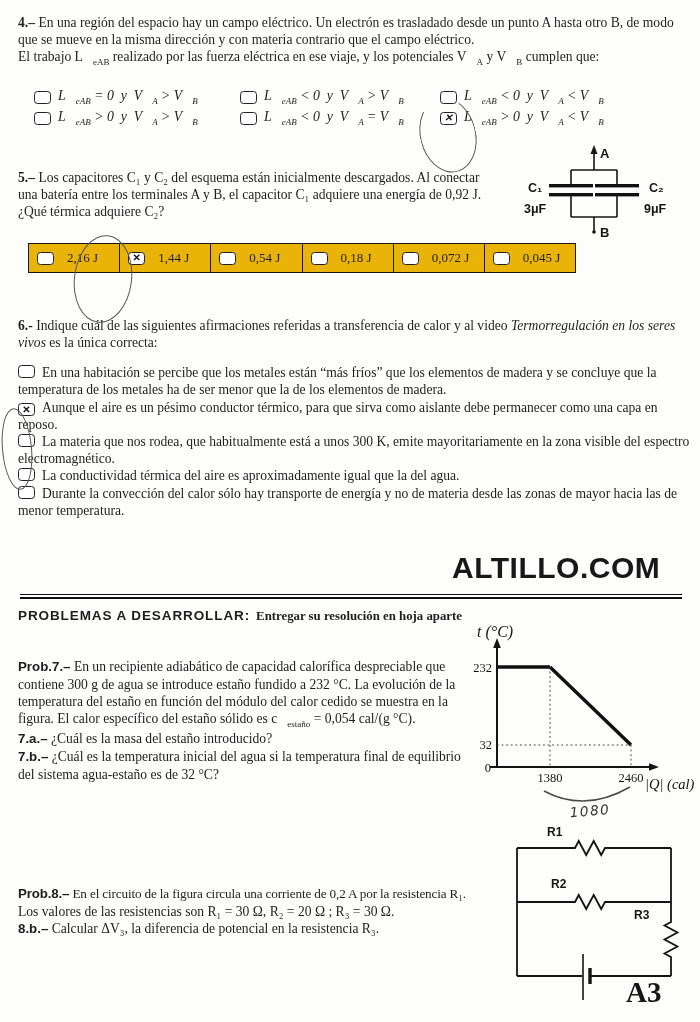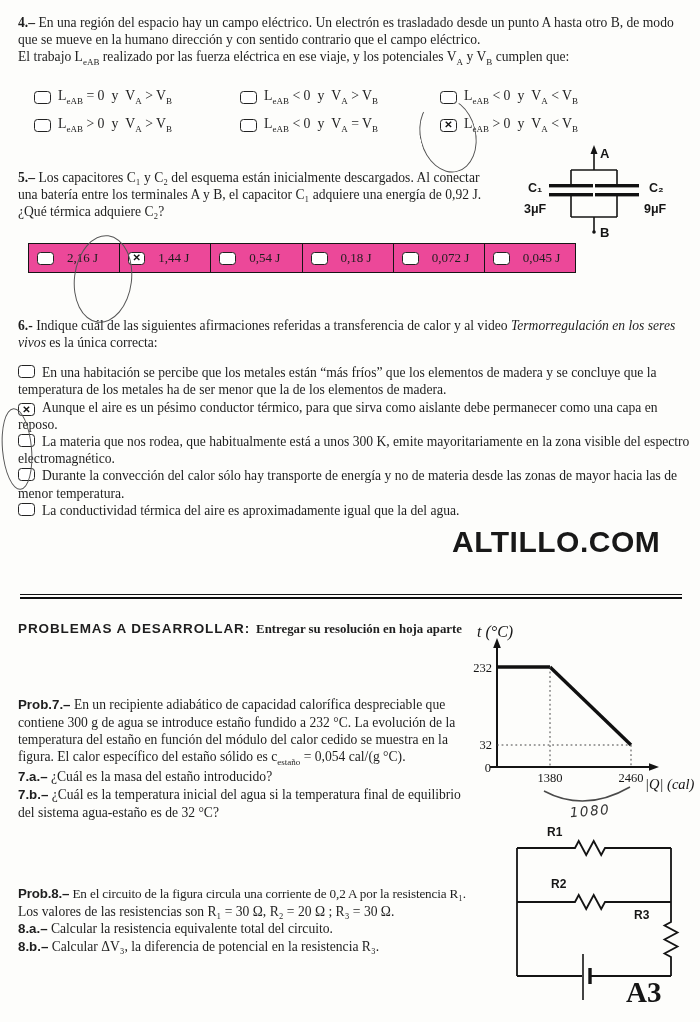--- a/index.html
+++ b/index.html
@@ -2,27 +2,27 @@
 <html><head>
 <meta charset="utf-8">
 <style>
   html,body{margin:0;padding:0;background:#e8e8e8;}
   #page{position:relative;width:700px;height:1022px;margin:0 auto;background:#fdfdfb;
         font-family:"Liberation Serif",serif;color:#1e1e1e;font-size:13.6px;line-height:1.26;
         overflow:hidden;}
   .abs{position:absolute;}
   p{margin:0;}
   .qnum{font-weight:bold;}
-  sub{font-size:9px;}
+  sub{font-size:9px;margin-left:10px;}
   .cb{display:inline-flex;align-items:center;justify-content:center;flex:none;
       width:15px;height:11px;border:1.7px solid #222;border-radius:3.5px;background:#fff;
       margin-right:7px;vertical-align:-1px;font-size:10px;font-weight:bold;color:#111;line-height:1;}
-  .opt-grid{display:grid;grid-template-columns:206px 200px 230px;row-gap:8px;}
+  .opt-grid{display:grid;grid-template-columns:206px 200px 230px;row-gap:1px;font-style:italic;}
   .opt4{display:flex;align-items:center;font-size:13.8px;}
-  .ans-table{display:flex;border:1.3px solid #161616;background:#ec4899;}
+  .ans-table{display:flex;border:1.3px solid #161616;background:#eab308;}
   .ans-cell{flex:1;display:flex;align-items:center;gap:6px;padding:6px 3px 6px 8px;
             border-right:1.3px solid #161616;font-size:13px;}
   .ans-cell:last-child{border-right:none;}
   .pen{position:absolute;border:1.7px solid #565656;border-radius:50%;background:transparent;}
   .pen.open{border-top-color:transparent;}
   .opt6{margin:0;}
   .watermark{font-family:"Liberation Sans",sans-serif;font-weight:bold;font-size:30px;
              letter-spacing:.5px;color:#181818;}
   .rule{height:2px;border-top:1.6px solid #101010;border-bottom:2.8px solid #101010;}
   .sec-title{font-family:"Liberation Sans",sans-serif;font-weight:bold;font-size:13.5px;letter-spacing:.9px;}
@@ -34,21 +34,21 @@
   .svg-ital{font-family:"Liberation Serif",serif;font-style:italic;}
   .svg-bold{font-family:"Liberation Sans",sans-serif;font-weight:bold;}
   .hand{font-family:"DejaVu Sans",sans-serif;font-style:italic;fill:#333;}
 </style>
 </head>
 <body>
 
 <div id="page">
 
   <div class="abs" style="left:18px;top:14px;width:668px;">
-    <p><span class="qnum">4.–</span> <span>En una región del espacio hay un campo eléctrico. Un electrón es trasladado desde un punto A hasta otro B, de modo que se mueve en la humano dirección y con sentido contrario que el campo eléctrico.</span></p>
+    <p><span class="qnum">4.–</span> <span>En una región del espacio hay un campo eléctrico. Un electrón es trasladado desde un punto A hasta otro B, de modo que se mueve en la misma dirección y con materia contrario que el campo eléctrico.</span></p>
     <p>El trabajo L<sub>eAB</sub> realizado por las fuerza eléctrica en ese viaje, y los potenciales V<sub>A</sub> y V<sub>B</sub> cumplen que:</p>
   </div>
 
   <div class="abs opt-grid" style="left:34px;top:87px;">
     <div class="opt4">
       <span class="cb"></span>
       <span>L<sub>eAB</sub> = 0&nbsp;&nbsp;y&nbsp;&nbsp;V<sub>A</sub> &gt; V<sub>B</sub></span>
     </div>
     <div class="opt4">
       <span class="cb"></span>
@@ -129,34 +129,34 @@
     </div>
   </div>
 
   <div class="pen" style="left:74px;top:235px;width:56px;height:86px;transform:rotate(7deg);"></div>
 
   <div class="abs" style="left:18px;top:317px;width:672px;">
     <p style="margin-bottom:13px;"><span class="qnum">6.-</span> <span>Indique cuál de las siguientes afirmaciones referidas a transferencia de calor y al video <i>Termorregulación en los seres vivos</i> es la única correcta:</span></p>
     <p class="opt6"><span class="cb"></span><span>En una habitación se percibe que los metales están “más fríos” que los elementos de madera y se concluye que la temperatura de los metales ha de ser menor que la de los elementos de madera.</span></p>
     <p class="opt6"><span class="cb checked">✕</span><span>Aunque el aire es un pésimo conductor térmico, para que sirva como aislante debe permanecer como una capa en reposo.</span></p>
     <p class="opt6"><span class="cb"></span><span>La materia que nos rodea, que habitualmente está a unos 300 K, emite mayoritariamente en la zona visible del espectro electromagnético.</span></p>
+    <p class="opt6"><span class="cb"></span><span>La conductividad térmica del aire es aproximadamente igual que la del agua.</span></p>
     <p class="opt6"><span class="cb"></span><span>Durante la convección del calor sólo hay transporte de energía y no de materia desde las zonas de mayor hacia las de menor temperatura.</span></p>
-    <p class="opt6"><span class="cb"></span><span>La conductividad térmica del aire es aproximadamente igual que la del agua.</span></p>
   </div>
 
   <div class="pen" style="left:2px;top:408px;width:28px;height:80px;transform:rotate(-5deg);"></div>
 
-  <div class="abs watermark" style="left:452px;top:523px;">ALTILLO.COM</div>
+  <div class="abs watermark" style="left:452px;top:549px;">ALTILLO.COM</div>
 
   <div class="abs rule" style="left:20px;top:594px;width:662px;"></div>
-  <div class="abs" style="left:18px;top:620px;width:600px;">
+  <div class="abs" style="left:18px;top:607px;width:600px;">
     <span class="sec-title">PROBLEMAS A DESARROLLAR:</span><span class="sec-sub">Entregar su resolución en hoja aparte</span>
   </div>
 
-  <div class="abs" style="left:18px;top:696px;width:447px;">
+  <div class="abs" style="left:18px;top:658px;width:447px;">
     <p><span class="plabel">Prob.7.–</span> <span>En un recipiente adiabático de capacidad calorífica despreciable que contiene 300 g de agua se introduce estaño fundido a 232 °C. La evolución de la temperatura del estaño en función del módulo del calor cedido se muestra en la figura. El calor específico del estaño sólido es c<sub>estaño</sub> = 0,054 cal/(g °C).</span></p>
     <p><span class="plabel">7.a.–</span> <span>¿Cuál es la masa del estaño introducido?</span></p>
     <p><span class="plabel">7.b.–</span> <span>¿Cuál es la temperatura inicial del agua si la temperatura final de equilibrio del sistema agua-estaño es de 32 °C?</span></p>
   </div>
 
   <svg class="abs" style="left:450px;top:613px;" width="250" height="210" viewBox="0 0 250 210">
     <text x="27" y="24" class="svg-ital" font-size="16">t (°C)</text>
     <line x1="47" y1="32" x2="47" y2="155" stroke="#141414" stroke-width="2"></line>
     <polygon points="47,25 43.2,35 50.8,35" fill="#141414"></polygon>
     <line x1="40" y1="154" x2="201" y2="154" stroke="#141414" stroke-width="2"></line>
@@ -172,21 +172,20 @@
     <text x="100" y="169" text-anchor="middle" class="svg-serif" font-size="12.5">1380</text>
     <text x="181" y="169" text-anchor="middle" class="svg-serif" font-size="12.5">2460</text>
     <text x="195" y="176" class="svg-ital" font-size="14.5">|Q| (cal)</text>
     <path d="M 94 178 Q 135 200 180 174" fill="none" stroke="#4a4a4a" stroke-width="1.5"></path>
     <text x="120" y="203" class="hand" font-size="13.5" letter-spacing="1.5" transform="rotate(-5 135 200)">1080</text>
   </svg>
 
   <div class="abs" style="left:18px;top:850px;width:500px;">
     <p class="nowrap" style="font-size:13.2px;letter-spacing:-0.15px;margin-top:36px;"><span class="plabel">Prob.8.–</span> <span>En el circuito de la figura circula una corriente de 0,2 A por la resistencia R₁.</span></p>
     <p class="nowrap">Los valores de las resistencias son R₁ = 30 Ω, R₂ = 20 Ω ; R₃ = 30 Ω.</p>
-    <p><span class="plabel">8.a.–</span> <span>Calcular la resistencia equivalente total del circuito.</span></p>
     <p><span class="plabel">8.b.–</span> <span>Calcular ΔV₃, la diferencia de potencial en la resistencia R₃.</span></p>
   </div>
 
   <svg class="abs" style="left:505px;top:816px;" width="195" height="206" viewBox="0 0 195 206">
     <text x="42" y="20" class="svg-bold" font-size="12">R1</text>
     <text x="46" y="72" class="svg-bold" font-size="12">R2</text>
     <text x="129" y="103" class="svg-bold" font-size="12">R3</text>
 
     <polyline points="12,32 70,32 73.7,25 81.2,39 88.7,25 96.2,39 100,32 166,32" fill="none" stroke="#141414" stroke-width="1.8"></polyline>
 

